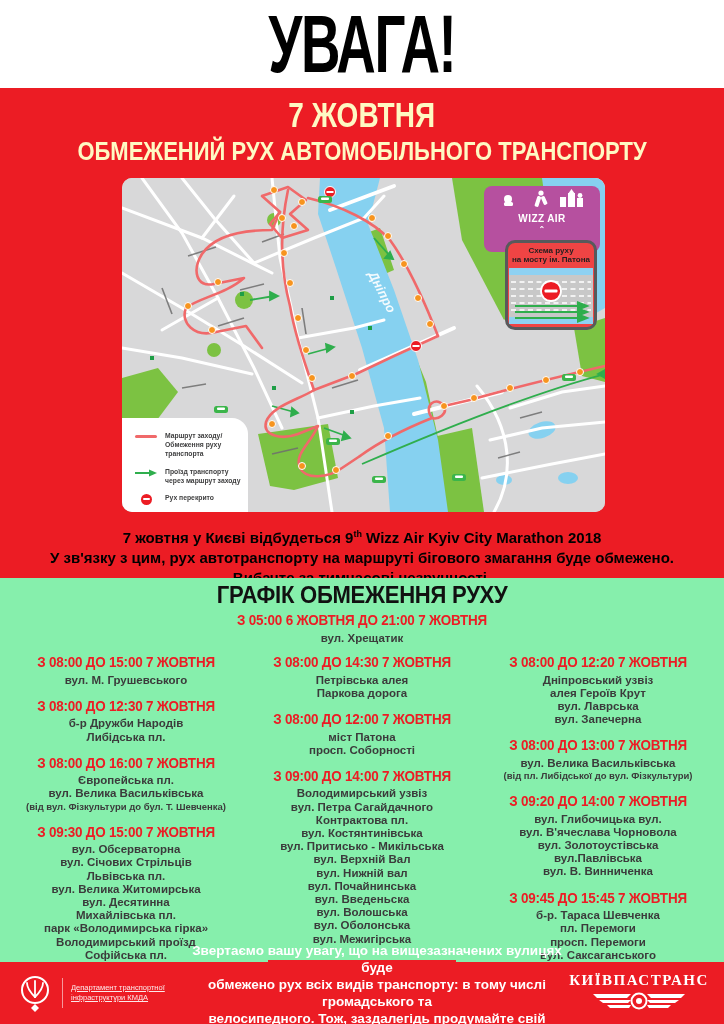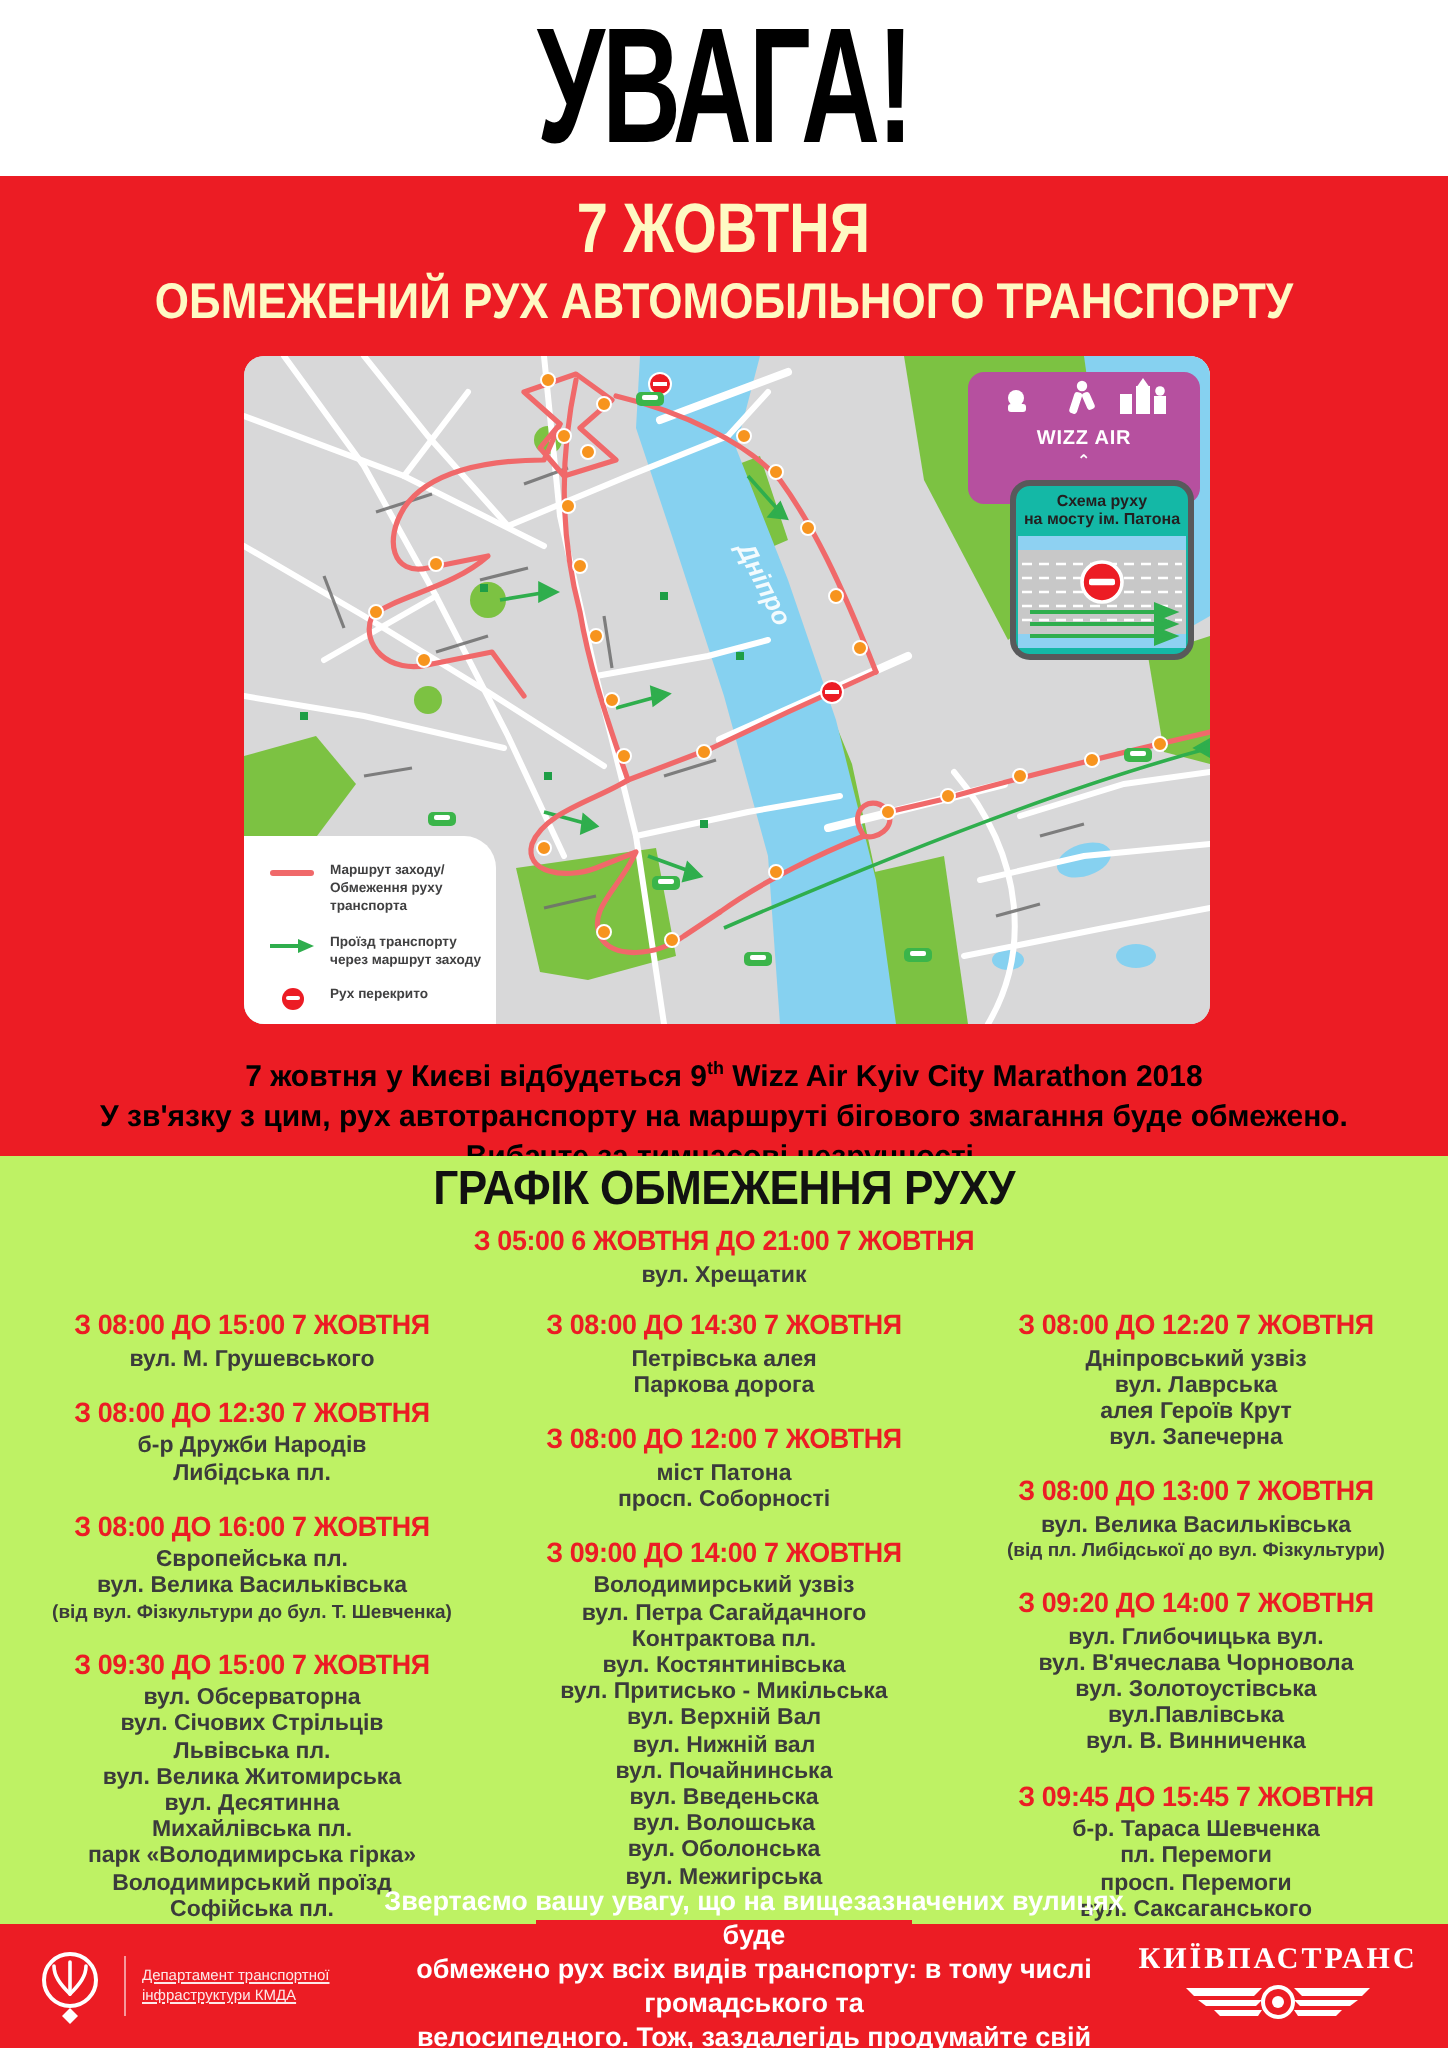--- a/index.html
+++ b/index.html
@@ -26,41 +26,41 @@
 
   .marathon-logo{position:absolute;right:5px;top:8px;width:116px;height:66px;background:var(--magenta);
                  border-radius:8px;color:#fff;text-align:center;padding-top:3px;}
   .ml-row{display:flex;justify-content:center;align-items:center;gap:4px;font-weight:bold;font-size:10px;
           letter-spacing:.4px;line-height:1;margin-top:1px;flex-direction:column;}
   .ml-caret{font-size:8px;transform:translateY(-2px);}
   .ml-sub{font-size:4.5px;font-weight:bold;letter-spacing:2.5px;margin-top:2px;}
   .ml-chip{display:inline-block;background:var(--red);font-size:4.8px;font-weight:bold;
            padding:1px 7px;border-radius:2px;margin-top:2px;letter-spacing:.3px;}
 
-  .scheme-box{position:absolute;right:8px;top:62px;width:92px;height:90px;background:#14b8a6;
+  .scheme-box{position:absolute;right:8px;top:62px;width:92px;height:90px;background:#ef4444;
               border:3px solid #58595b;border-radius:10px;text-align:center;padding-top:3px;}
   .sb-title{font-size:8px;font-weight:bold;color:#231f20;line-height:1.18;}
   .scheme-box svg{display:block;margin:3px auto 0;}
 
   .legend{position:absolute;left:0;bottom:0;width:126px;height:94px;background:#fff;
           border-radius:0 16px 0 10px;padding:13px 6px 6px 12px;}
   .leg-item{display:flex;align-items:flex-start;gap:7px;margin-bottom:8px;}
   .leg-ico{width:24px;flex:none;display:flex;justify-content:center;align-items:center;margin-top:1px;}
   .lg-line{width:22px;height:3px;background:var(--route);border-radius:2px;display:block;margin-top:3px;}
   .lg-stop{width:11px;height:11px;background:var(--red);border-radius:50%;position:relative;display:block;}
   .lg-stop::after{content:"";position:absolute;left:2px;top:4.5px;width:7px;height:2px;background:#fff;border-radius:1px;}
   .leg-label{font-size:6.8px;font-weight:bold;color:#404041;line-height:1.35;white-space:pre-line;}
 
   
   .intro{position:absolute;top:514px;width:100%;text-align:center;color:#000000;font-weight:bold;
          font-size:15px;line-height:20px;margin-top:10px;}
   .intro sup{font-size:9px;}
 
   
-  .schedule{position:absolute;top:578px;width:100%;height:404px;background:#bef264;text-align:center;
+  .schedule{position:absolute;top:578px;width:100%;height:404px;background:#86efac;text-align:center;
             padding-top:4px;}
   .sched-title{display:inline-block;font-size:24px;font-weight:bold;color:#111;transform:scaleX(.92);
                letter-spacing:-.3px;line-height:1.1;}
   .top-entry{margin-top:4px;}
   .time{display:block;font-size:14px;font-weight:bold;color:var(--red);transform:scaleX(.96);
         letter-spacing:-.2px;line-height:1.25;margin-bottom:2px;white-space:nowrap;}
   .street{font-size:11.5px;font-weight:bold;color:var(--txt);line-height:13.2px;}
   .note{font-size:9.5px;font-weight:bold;color:var(--txt);line-height:12px;}
   .cols{display:flex;align-items:flex-start;padding:0 8px;margin-top:9px;}
   .col{flex:1;min-width:0;}
@@ -402,22 +402,22 @@
             <div class="street">вул. Почайнинська</div>
             <div class="street">вул. Введеньска</div>
             <div class="street">вул. Волошська</div>
             <div class="street">вул. Оболонська</div>
             <div class="street">вул. Межигірська</div>
           </div><div class="link-box">kyivmarathon.org</div></div>
         <div class="col">
           <div class="entry">
             <div class="time">З 08:00 ДО 12:20 7 ЖОВТНЯ</div>
             <div class="street">Дніпровський узвіз</div>
+            <div class="street">алея Героїв Крут</div>
             <div class="street">вул. Лаврська</div>
-            <div class="street">алея Героїв Крут</div>
             <div class="street">вул. Запечерна</div>
           </div>
           <div class="entry">
             <div class="time">З 08:00 ДО 13:00 7 ЖОВТНЯ</div>
             <div class="street">вул. Велика Васильківська</div>
             <div class="note">(від пл. Либідської до вул. Фізкультури)</div>
           </div>
           <div class="entry">
             <div class="time">З 09:20 ДО 14:00 7 ЖОВТНЯ</div>
             <div class="street">вул. Глибочицька вул.</div>

